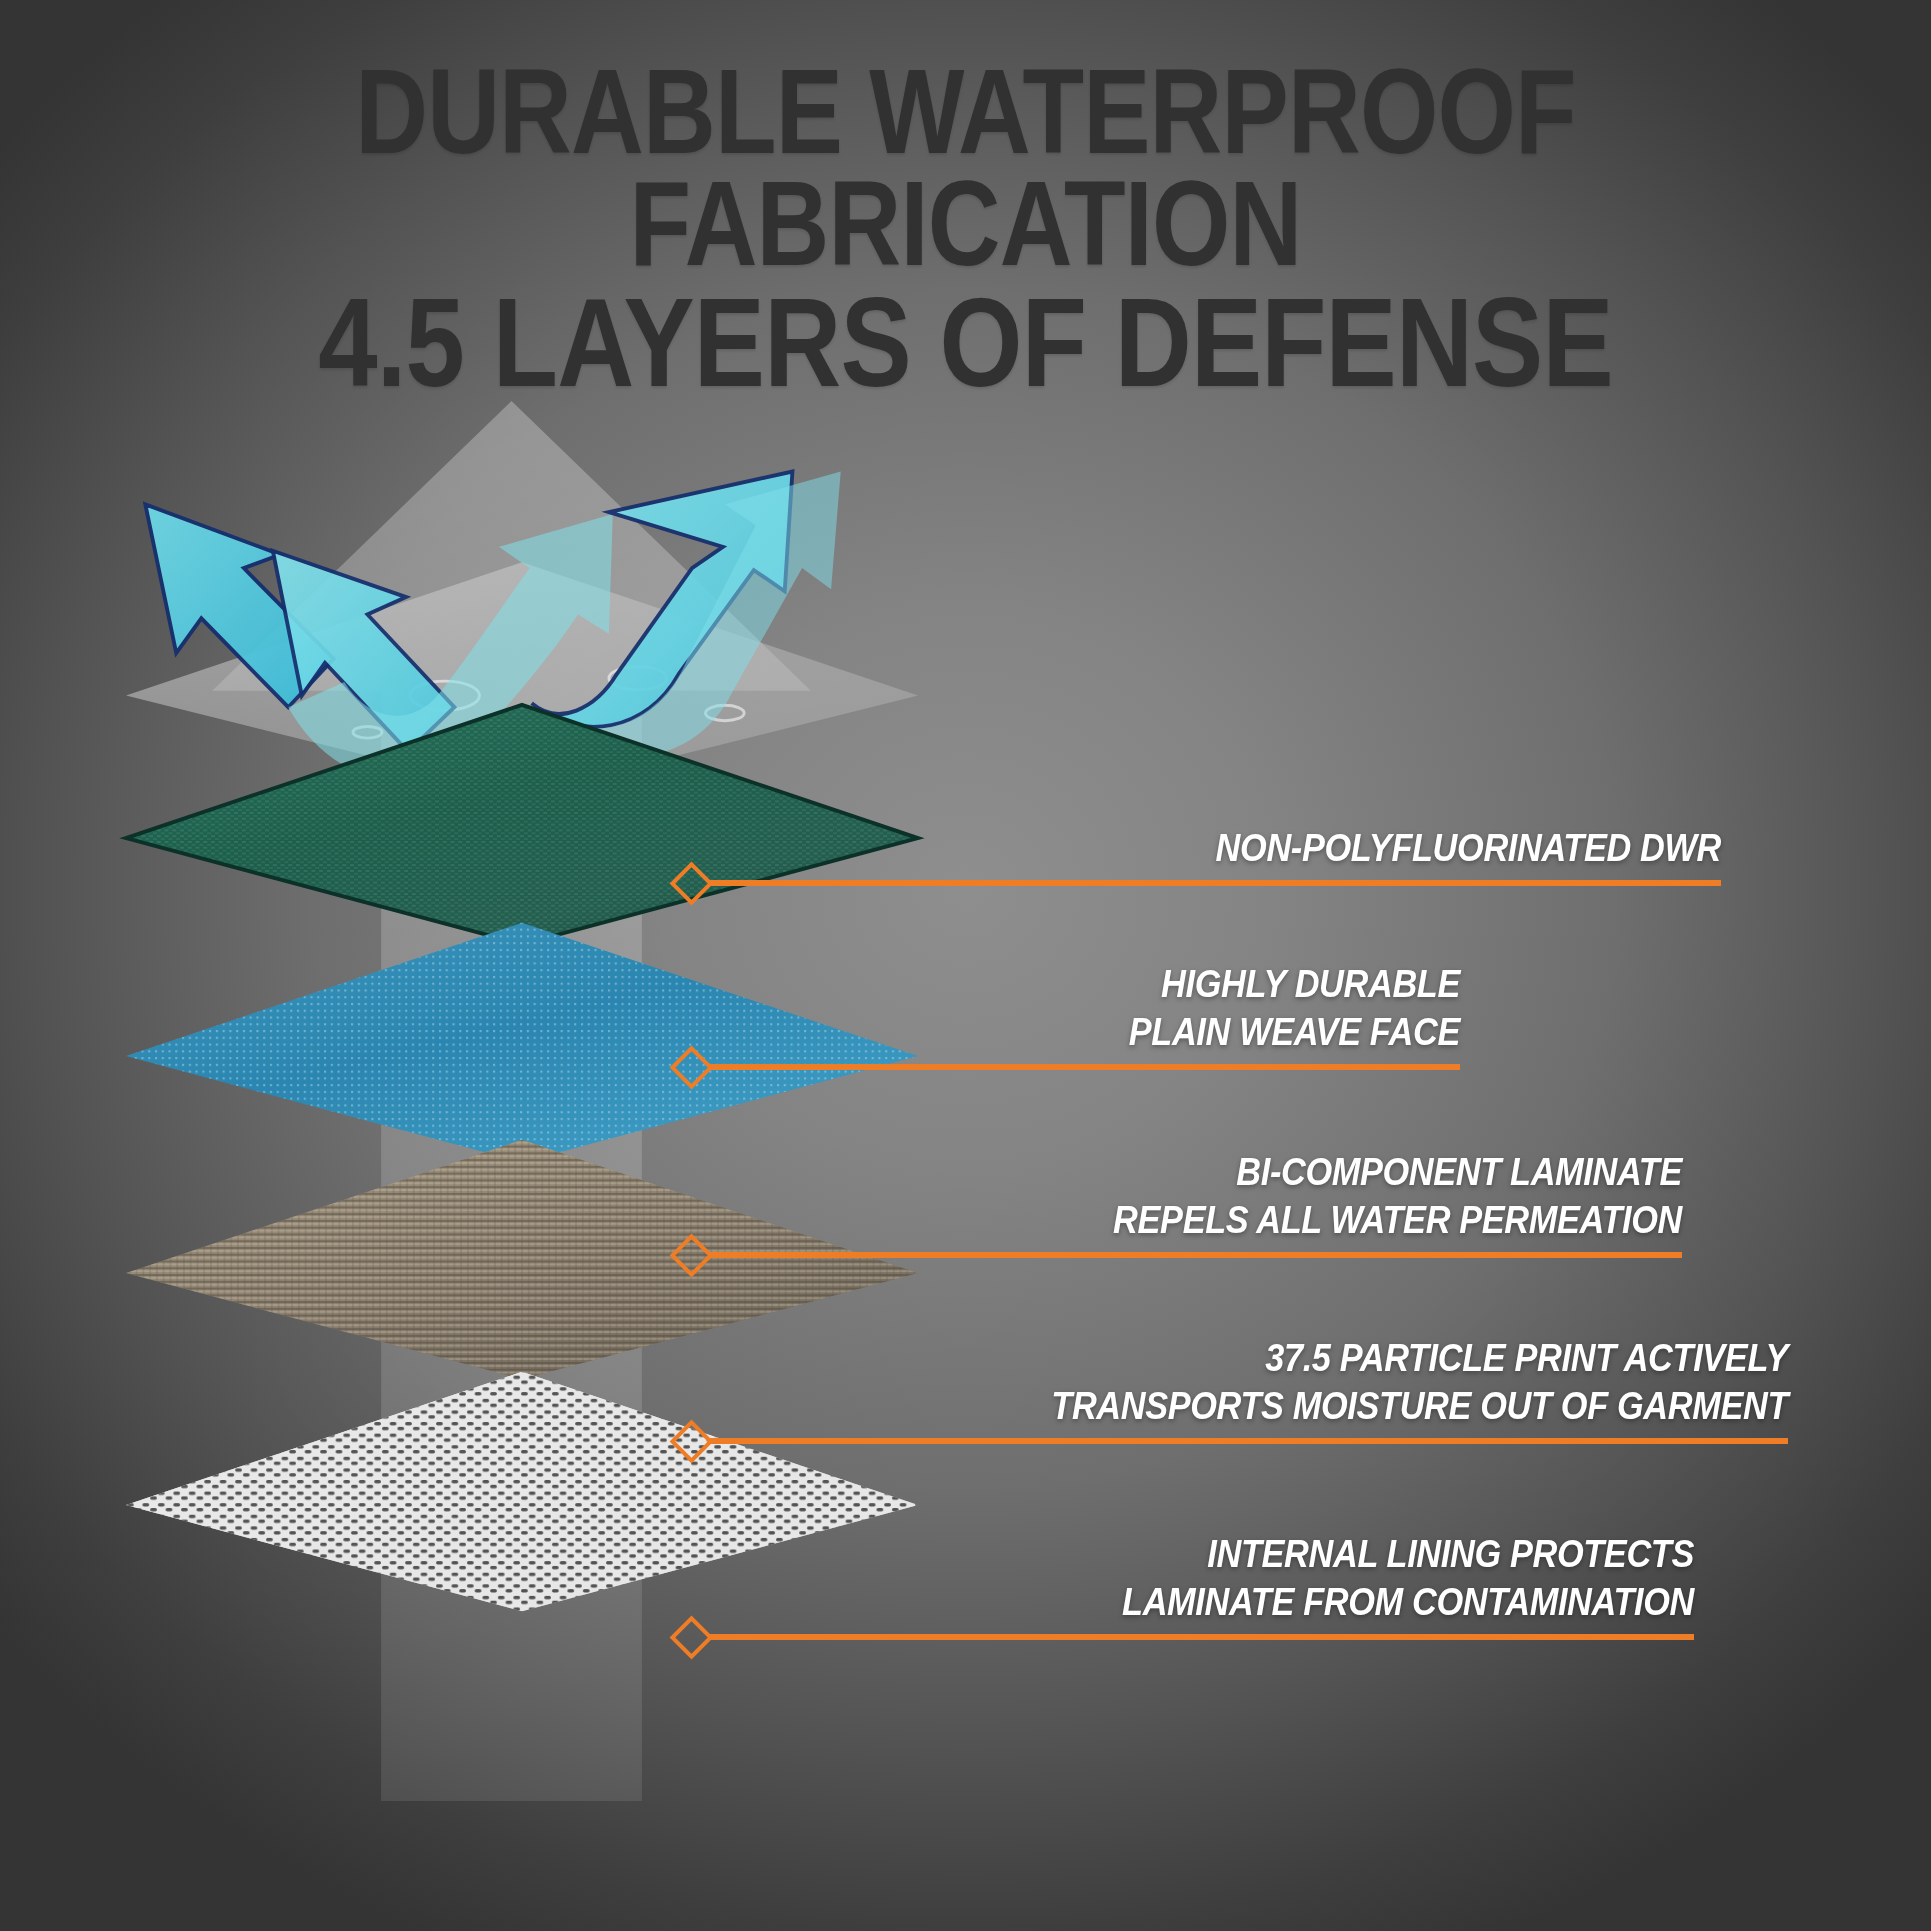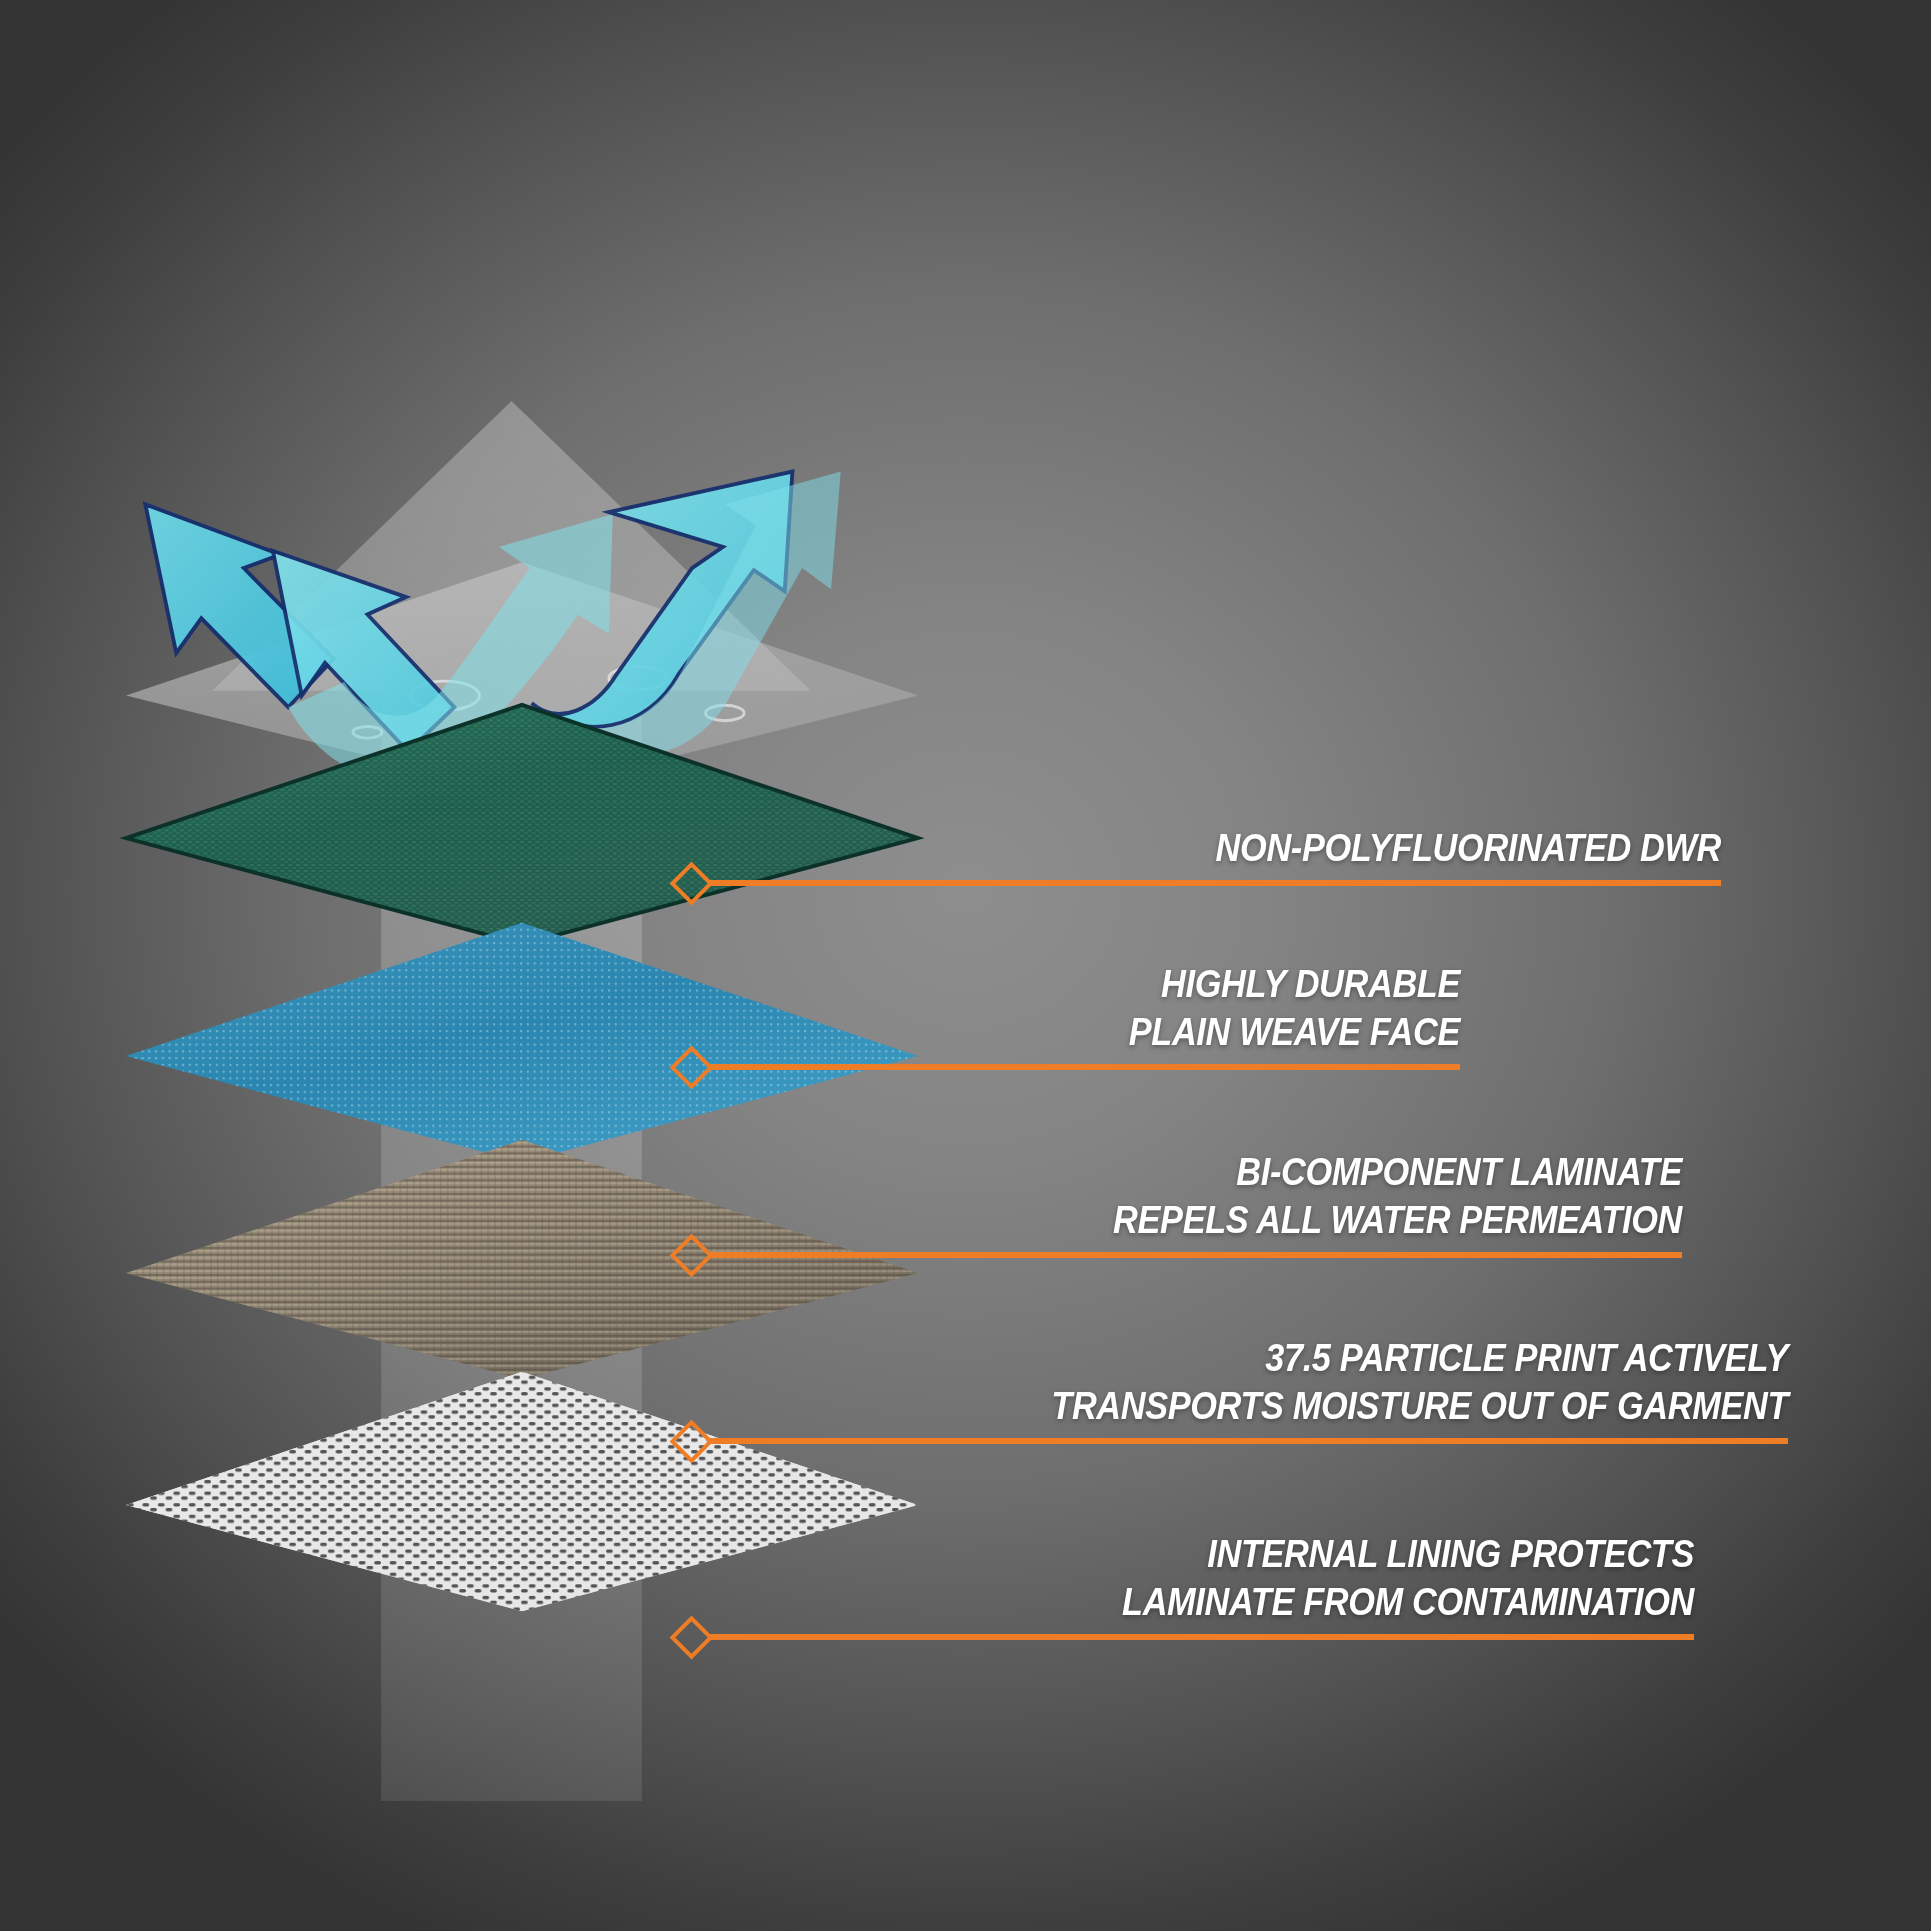--- a/index.html
+++ b/index.html
@@ -103,20 +103,24 @@
     transform: scaleX(0.88);
     transform-origin: right bottom;
   }
   .callout .label span { display: block; }
 </style>
 </head>
 <body>
 
 <div id="canvas">
 
+  <div class="title-block">
+    <span class="title-line title-line-1">DURABLE WATERPROOF FABRICATION</span>
+    <span class="title-line title-line-2">4.5 LAYERS OF DEFENSE</span>
+  </div>
 
   <div class="bg-arrow">
     <svg width="599" height="1400" viewBox="0 0 620 1450">
       <defs>
         <linearGradient id="bgArrowGrad" x1="0" y1="0" x2="0" y2="1">
           <stop offset="0%" stop-color="#ffffff" stop-opacity="0.28"></stop>
           <stop offset="45%" stop-color="#ffffff" stop-opacity="0.18"></stop>
           <stop offset="100%" stop-color="#ffffff" stop-opacity="0.10"></stop>
         </linearGradient>
       </defs>

